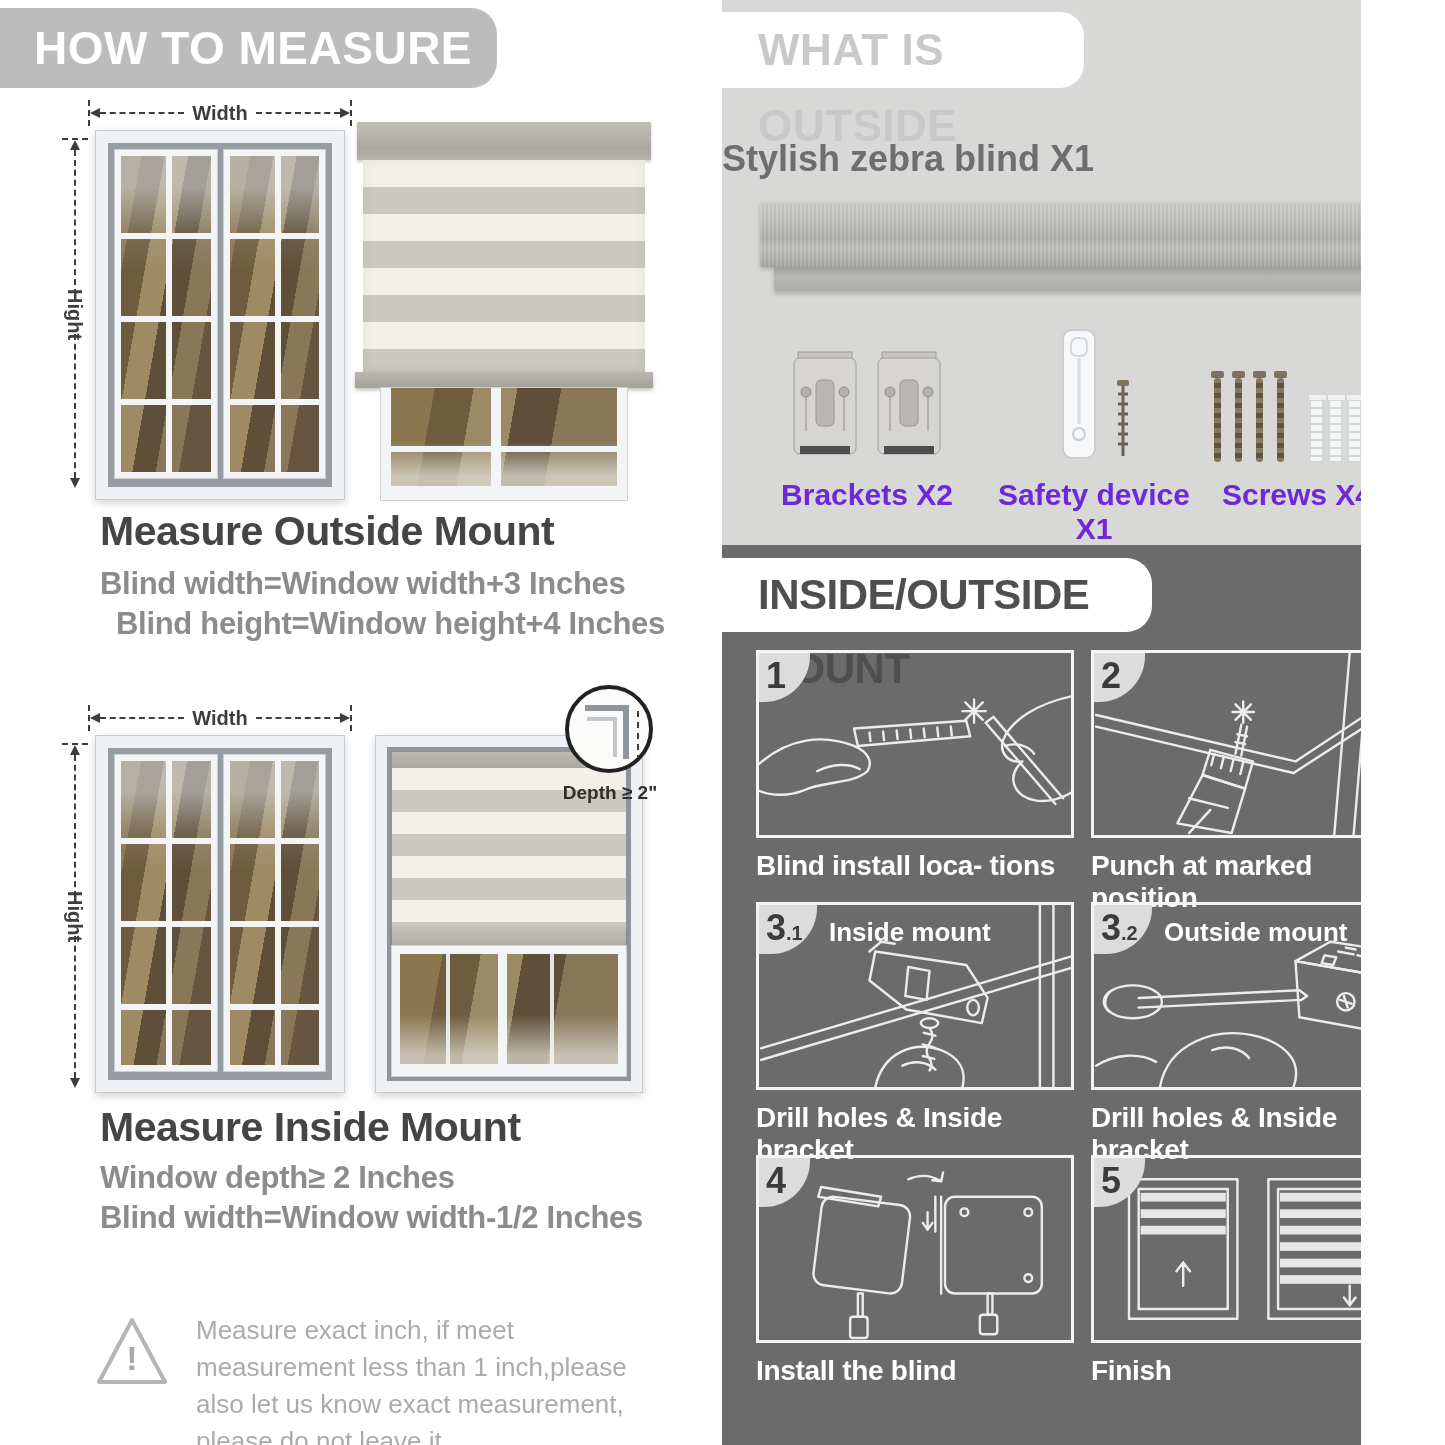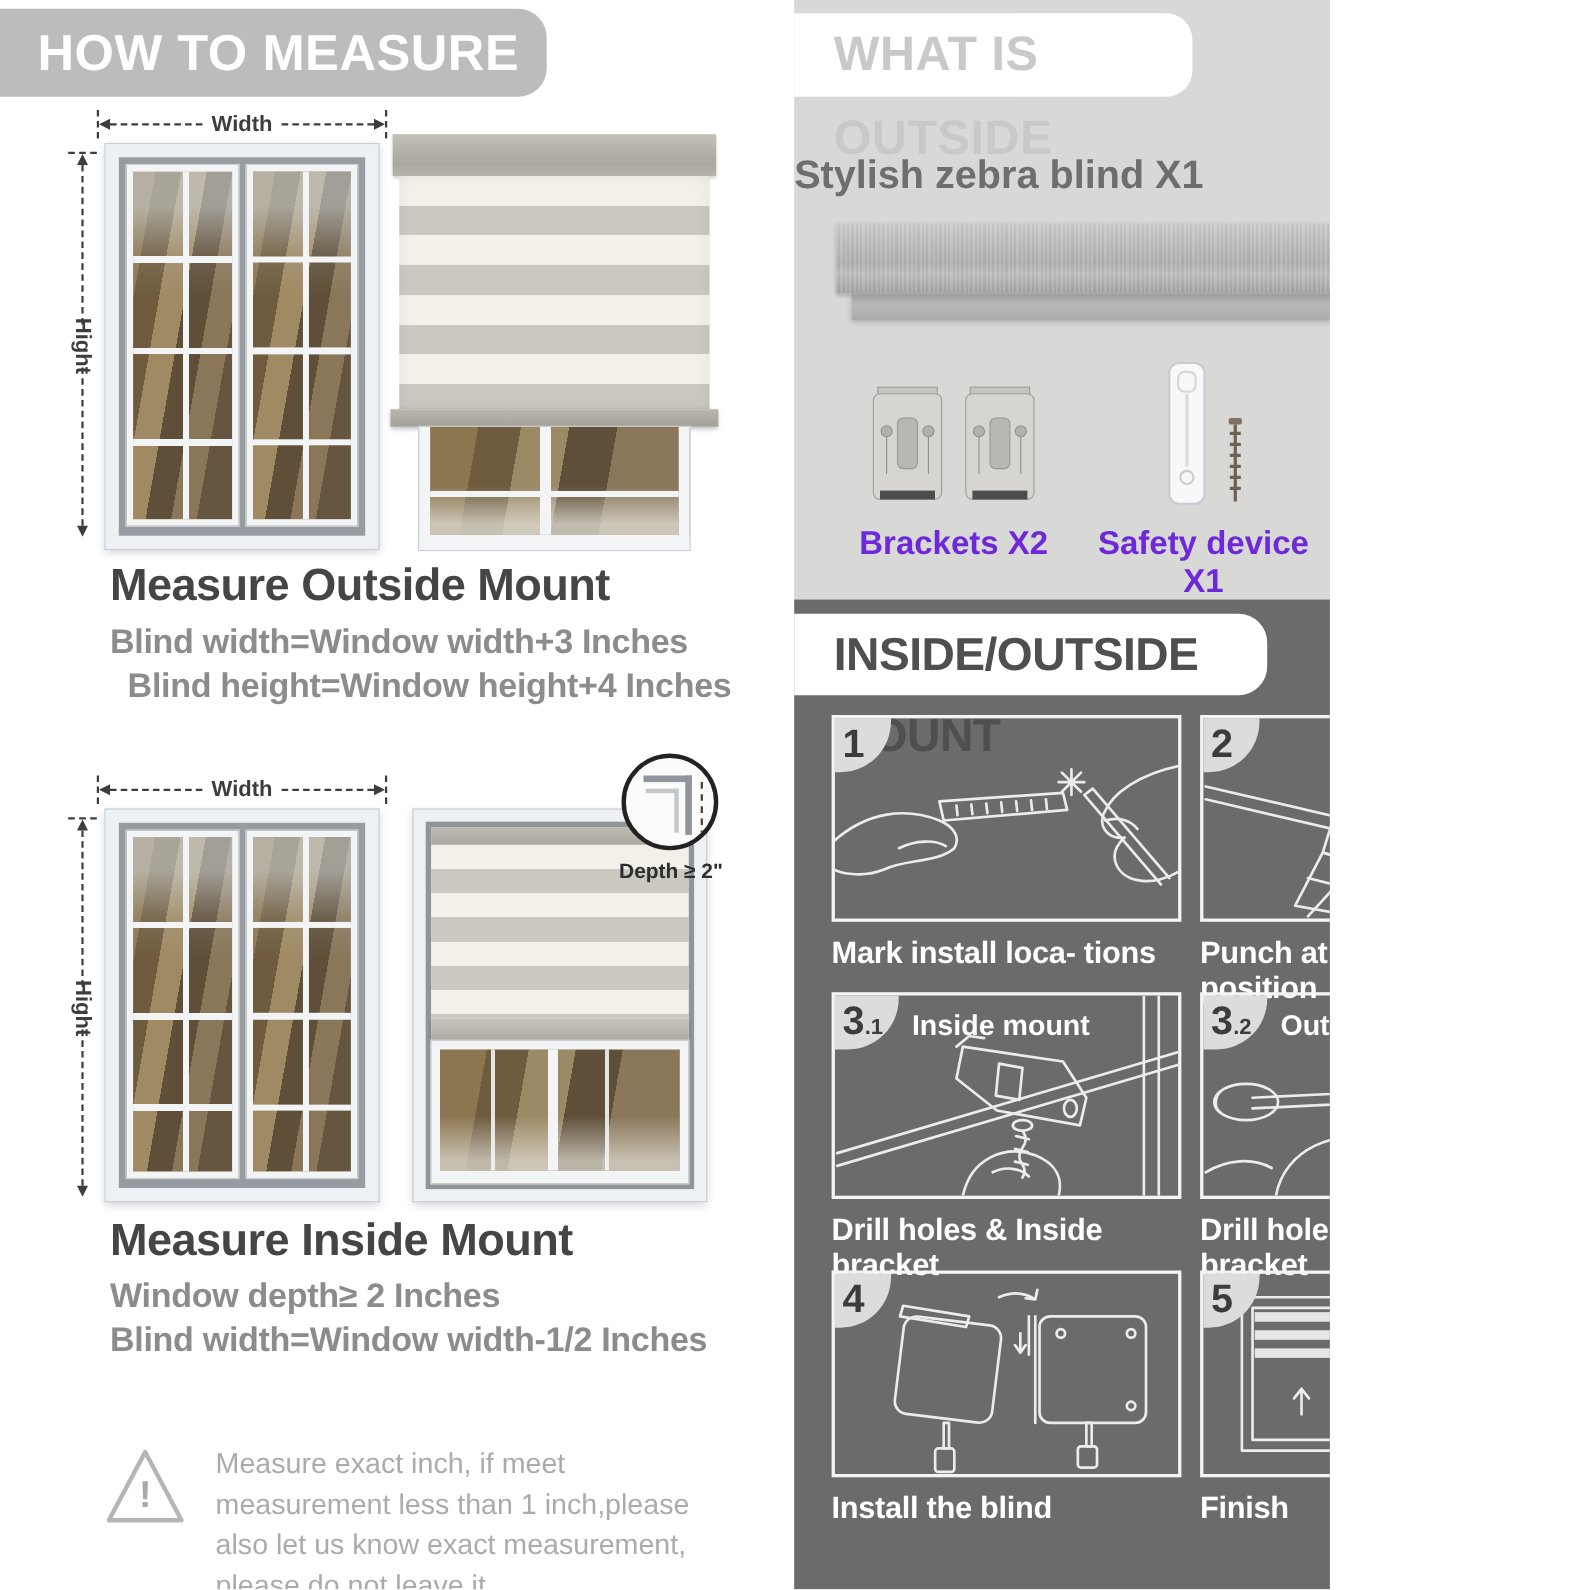--- a/index.html
+++ b/index.html
@@ -1,18 +1,18 @@
 <!DOCTYPE html>
 <html><head>
 <meta charset="utf-8">
 <style>
   * { margin:0; padding:0; box-sizing:border-box; }
   html,body { background:#fff; }
   body { font-family:"Liberation Sans", sans-serif; }
-  .page { position:relative; width:1209px; height:1445px; background:#fff; overflow:hidden; }
+  .page { position:relative; width:1361px; height:1445px; background:#fff; overflow:hidden; }
 
   
   .hm-header { position:absolute; left:0; top:8px; width:497px; height:80px;
     background:#bcbcbc; border-radius:0 26px 26px 0; color:#fff;
     font-size:46px; font-weight:700; line-height:80px; padding-left:34px; letter-spacing:.5px; }
 
   .diagram { position:absolute; }
   .diag1 { left:60px; top:100px; width:600px; height:412px; }
   .diag2 { left:60px; top:695px; width:600px; height:402px; }
 
@@ -329,21 +329,21 @@
           <path d="M-6,118 C28,86 66,84 96,96 C110,102 116,112 110,122 C94,136 64,132 44,142 C24,150 2,146 -6,140"></path>
           <path d="M58,122 C74,114 92,114 102,120"></path>
           <path d="M96,78 L212,70 L216,86 L100,96 Z"></path>
           <path d="M112,82 l1,9 M126,81 l1,9 M140,80 l1,9 M154,79 l1,9 M168,78 l1,9 M182,77 l1,9 M196,76 l1,9"></path>
           <path d="M220,48 l0,24 M208,60 l24,0 M211,51 l18,18 M229,51 l-18,18"></path>
           <path d="M232,72 L304,156 M240,66 L312,150 M232,72 L240,66"></path>
           <path d="M324,44 C284,52 258,70 250,90 C246,102 254,114 270,112 C252,128 262,148 282,152 C296,155 312,150 324,142"></path>
           <path d="M252,96 C264,92 276,96 282,104"></path>
         </svg>
       </div>
-      <div class="step-caption">Mark install loca- tions</div>
+      <div class="step-caption">Blind install loca- tions</div>
     </div>
 
     <div class="step s2">
       <div class="step-box">
         <div class="badge"><span>2</span><span class="sub"></span></div>
         <svg viewBox="0 0 318 188" class="lineart">
           <path d="M0,64 L206,112 L324,34"></path>
           <path d="M0,76 L204,124 L324,46"></path>
           <path d="M262,0 L246,188 M282,0 L266,188 M298,0 L282,188"></path>
           <path d="M152,50 l0,22 M141,61 l22,0 M144,53 l16,16 M160,53 l-16,16"></path>

